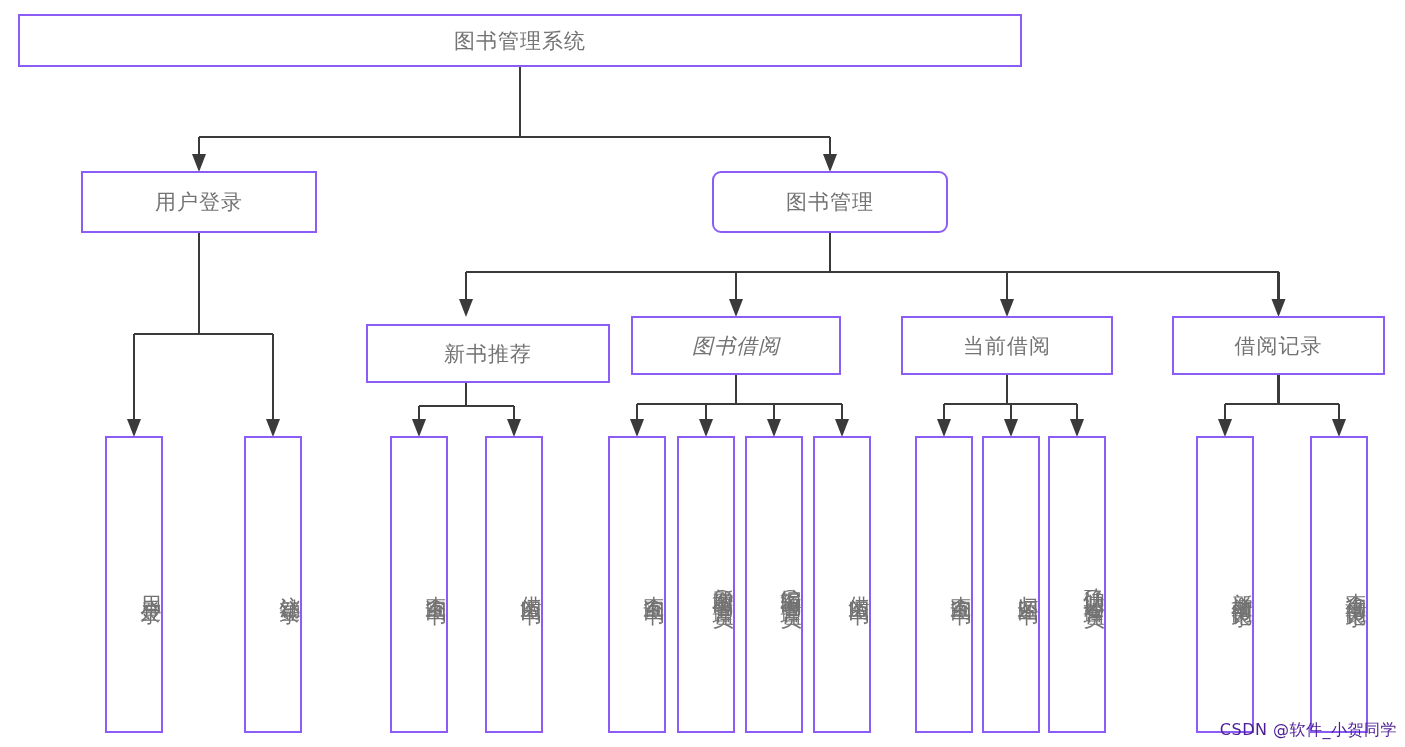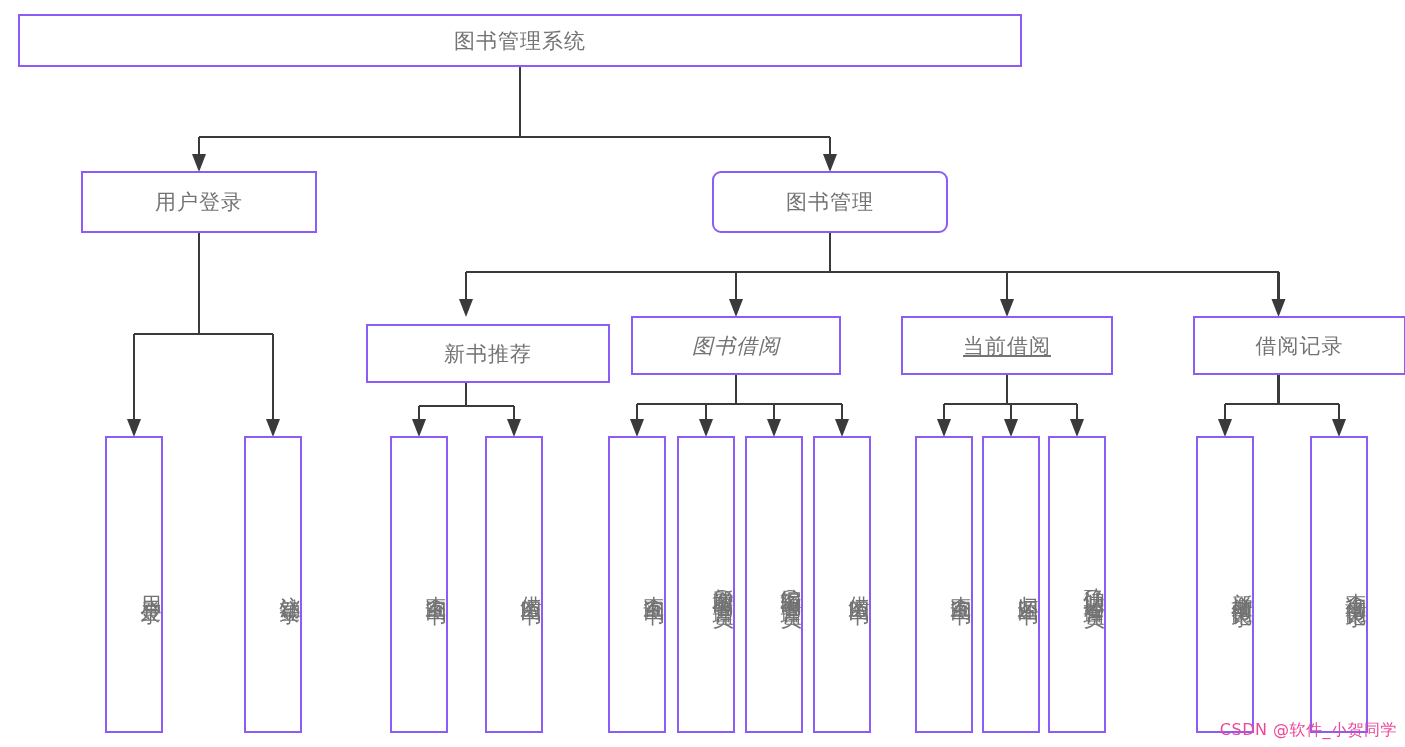--- a/index.html
+++ b/index.html
@@ -54,21 +54,21 @@
     writing-mode: vertical-rl;
     text-orientation: upright;
     white-space: nowrap;
     display: block;
   }
   #watermark {
     position: absolute;
     right: 8px;
     bottom: 6px;
     font-size: 16px;
-    color: #ec4899;
+    color: #4c1d95;
     letter-spacing: 0.5px;
     white-space: nowrap;
     user-select: none;
   }
 </style>
 </head>
 <body>
 
 <div id="canvas">
   <svg id="wires" viewBox="0 0 1405 747" xmlns="http://www.w3.org/2000/svg">
@@ -134,24 +134,24 @@
       </div>
       <div class="node horiz" style="left: 712px; top: 171px; width: 236px; height: 62px; border-radius: 9px;">
         <span class="hlabel">图书管理</span>
       </div>
       <div class="node horiz" style="left: 366px; top: 316px; width: 244px; height: 59px; margin-top: 8px;">
         <span class="hlabel">新书推荐</span>
       </div>
       <div class="node horiz" style="left: 631px; top: 316px; width: 210px; height: 59px; font-style: italic;">
         <span class="hlabel">图书借阅</span>
       </div>
-      <div class="node horiz" style="left: 901px; top: 316px; width: 212px; height: 59px; text-decoration: underline;">
+      <div class="node horiz" style="left: 901px; top: 316px; width: 212px; height: 59px;">
         <span class="hlabel">当前借阅</span>
       </div>
-      <div class="node horiz" style="left: 1172px; top: 316px; width: 213px; height: 59px; margin-left: 21px;">
+      <div class="node horiz" style="left: 1172px; top: 316px; width: 213px; height: 59px;">
         <span class="hlabel">借阅记录</span>
       </div>
       <div class="node vert" style="left: 105px; top: 436px; width: 58px; height: 297px;">
         <span class="vlabel">用户登录</span>
       </div>
       <div class="node vert" style="left: 244px; top: 436px; width: 58px; height: 297px;">
         <span class="vlabel">注销登录</span>
       </div>
       <div class="node vert" style="left: 390px; top: 436px; width: 58px; height: 297px;">
         <span class="vlabel">查询图书</span>

